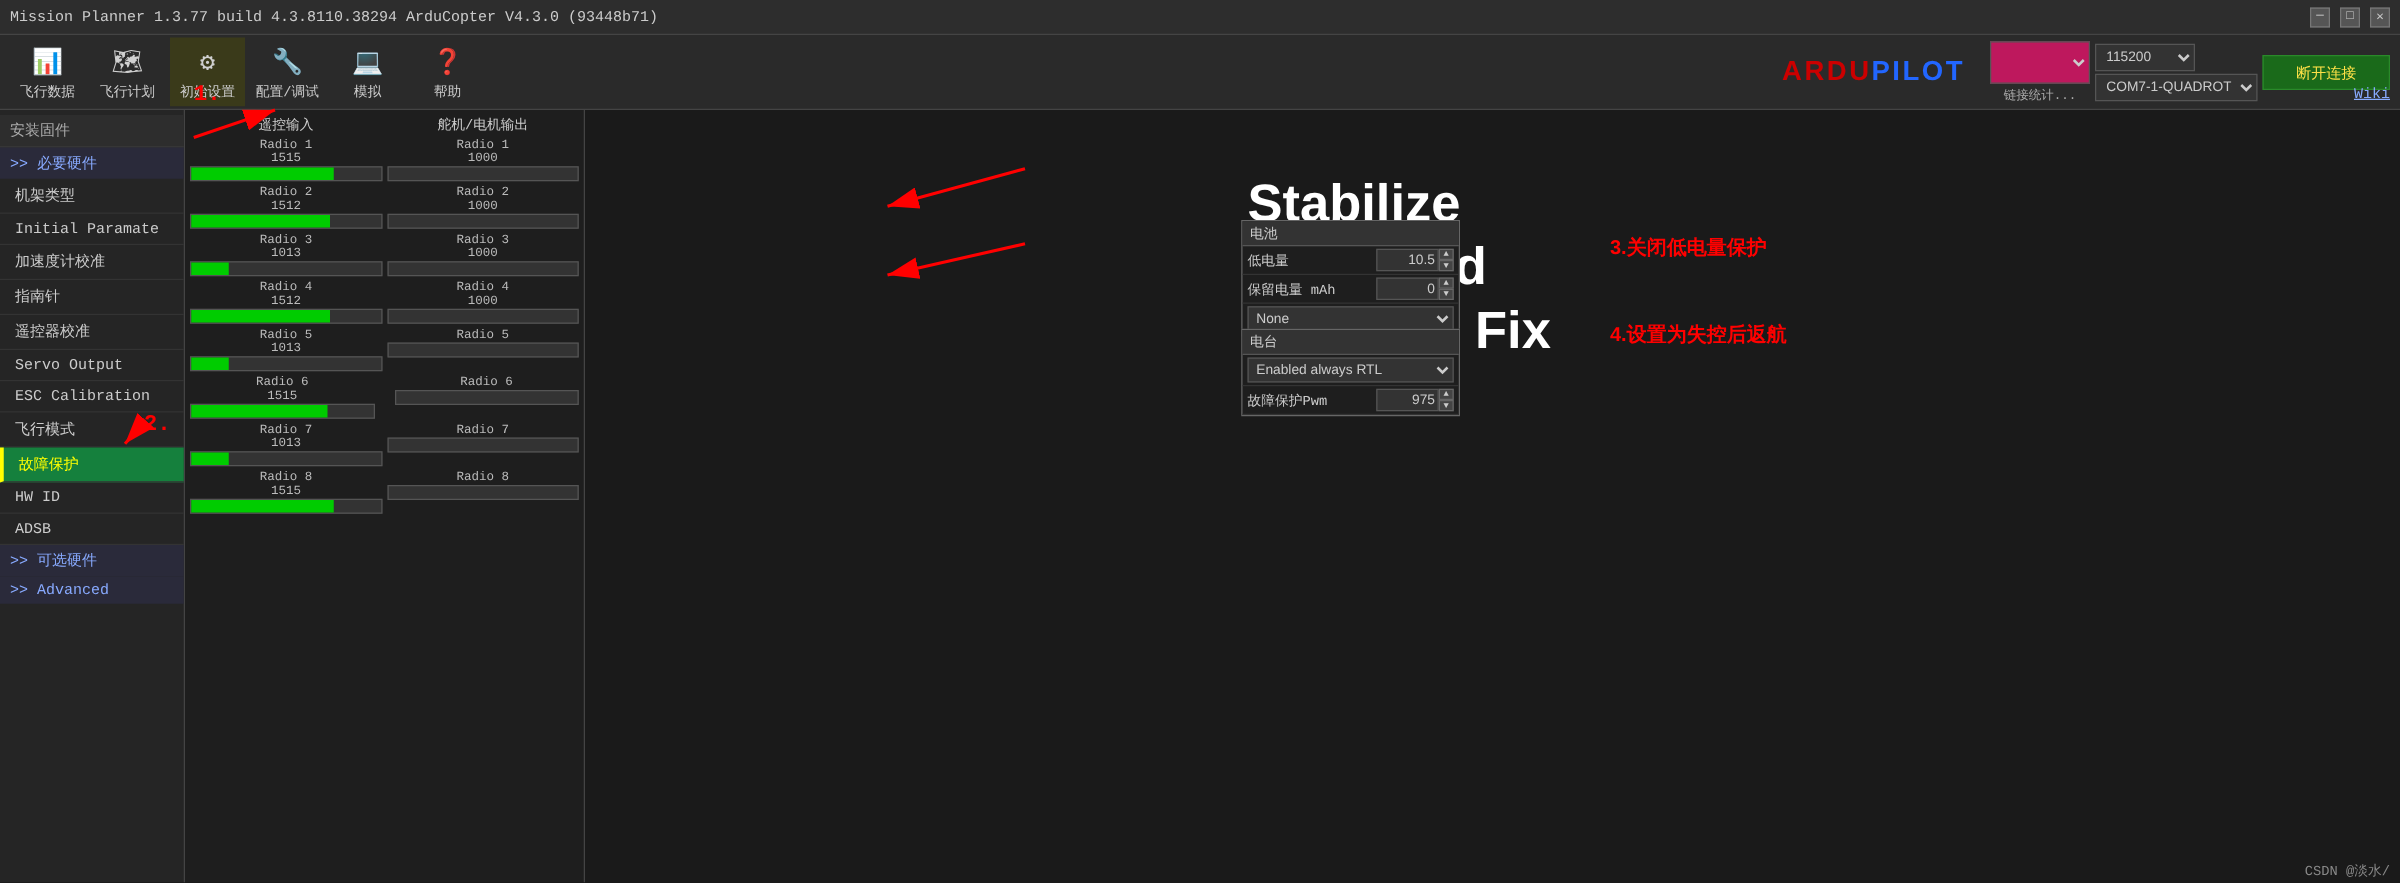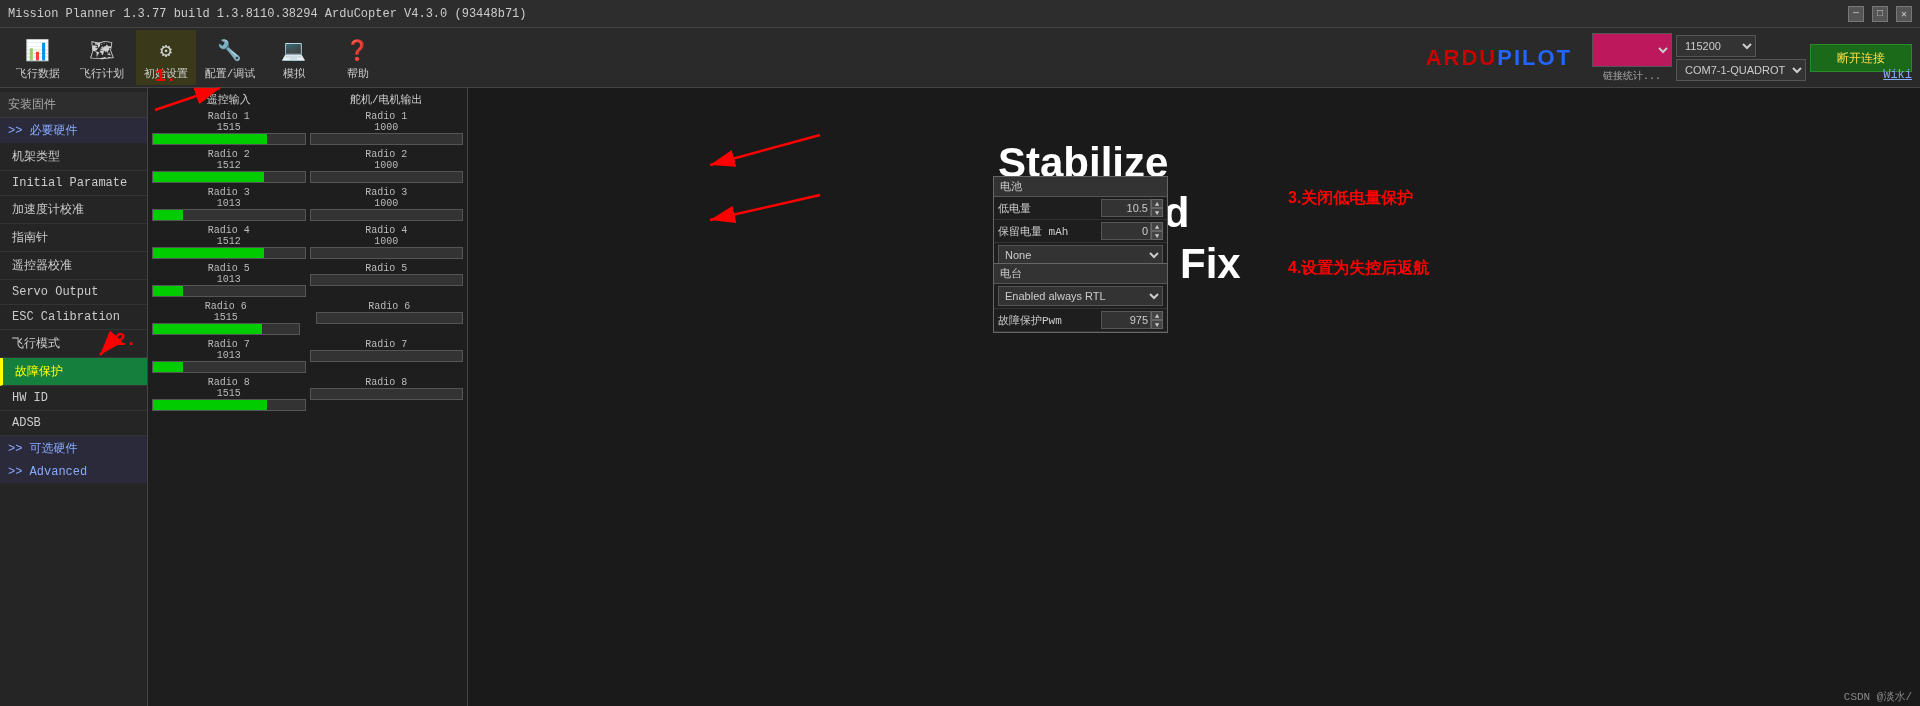--- a/index.html
+++ b/index.html
@@ -334,21 +334,21 @@
       top: 330px;
       color: red;
       font-size: 18px;
       font-weight: bold;
     }
   </style>
 </head>
 <body>
 
 <div class="titlebar">
-  <span class="titlebar-title">Mission Planner 1.3.77 build 1.3.8110.38294 ArduCopter V4.3.0 (93448b71)</span>
+  <span class="titlebar-title">Mission Planner 1.3.77 build 4.3.8110.38294 ArduCopter V4.3.0 (93448b71)</span>
   <div class="titlebar-controls">
     <div class="titlebar-btn">─</div>
     <div class="titlebar-btn">□</div>
     <div class="titlebar-btn">✕</div>
   </div>
 </div>
 
 <div class="toolbar">
   <div class="toolbar-item">
     <div class="toolbar-icon">📊</div>

